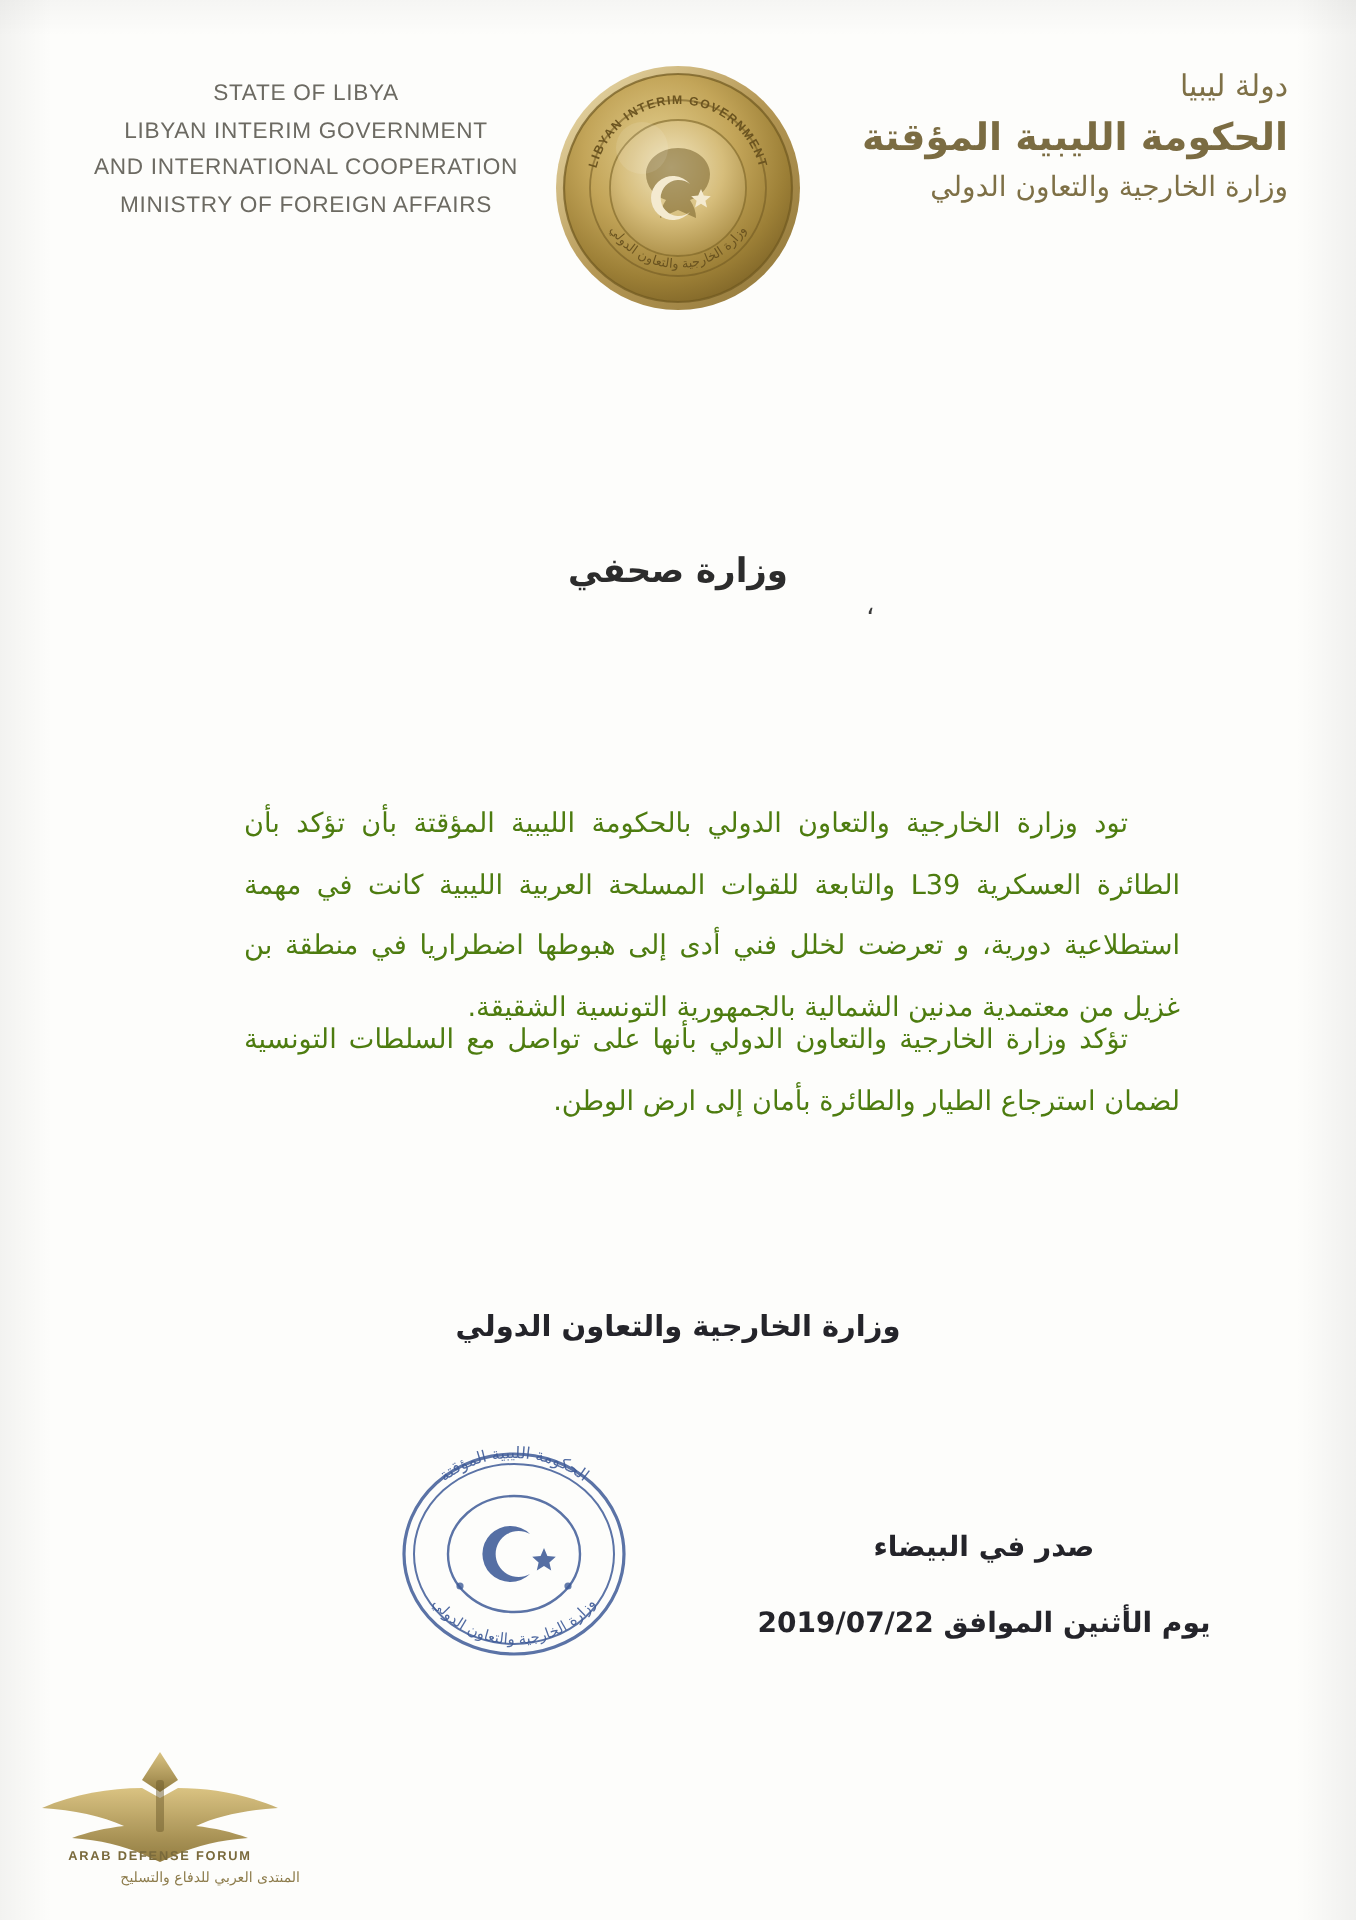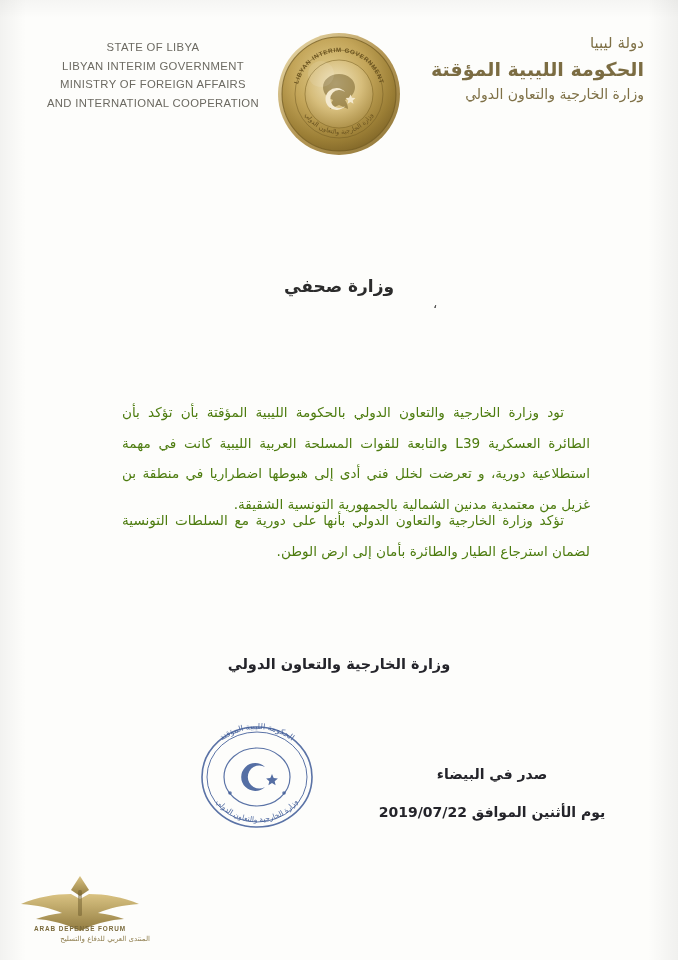--- a/index.html
+++ b/index.html
@@ -214,22 +214,22 @@
 </head>
 <body>
 
 <div class="page">
 
   <div class="header">
 
     <div class="hdr-en">
       <div>STATE OF LIBYA</div>
       <div>LIBYAN INTERIM GOVERNMENT</div>
+      <div>AND INTERNATIONAL COOPERATION</div>
       <div>MINISTRY OF FOREIGN AFFAIRS</div>
-      <div>AND INTERNATIONAL COOPERATION</div>
     </div>
 
     <div class="emblem">
       <svg viewBox="0 0 128 128" width="128" height="128" aria-hidden="true">
         <defs>
           <radialGradient id="gldBody" cx="42%" cy="34%" r="72%">
             <stop offset="0%" stop-color="#e3cf8f"></stop>
             <stop offset="46%" stop-color="#c3a559"></stop>
             <stop offset="78%" stop-color="#9c7f36"></stop>
             <stop offset="100%" stop-color="#7d6326"></stop>
@@ -283,21 +283,21 @@
   </div>
 
   <div class="doc-title">وزارة صحفي</div>
   <div class="title-mark">،</div>
 
   <div class="para para-1">
     <p>تود وزارة الخارجية والتعاون الدولي بالحكومة الليبية المؤقتة بأن تؤكد بأن الطائرة العسكرية L39 والتابعة للقوات المسلحة العربية الليبية كانت في مهمة استطلاعية دورية، و تعرضت لخلل فني أدى إلى هبوطها اضطراريا في منطقة بن غزيل من معتمدية مدنين الشمالية بالجمهورية التونسية الشقيقة.</p>
   </div>
 
   <div class="para para-2">
-    <p>تؤكد وزارة الخارجية والتعاون الدولي بأنها على دورية مع السلطات التونسية لضمان استرجاع الطيار والطائرة بأمان إلى ارض الوطن.</p>
+    <p>تؤكد وزارة الخارجية والتعاون الدولي بأنها على تواصل مع السلطات التونسية لضمان استرجاع الطيار والطائرة بأمان إلى ارض الوطن.</p>
   </div>
 
   <div class="signature">وزارة الخارجية والتعاون الدولي</div>
 
   <div class="stamp">
     <svg viewBox="0 0 138 120" width="138" height="120" aria-hidden="true">
       <defs>
         <path id="sArcTop" d="M 16,62 A 53,48 0 0 1 122,62"></path>
         <path id="sArcBot" d="M 20,62 A 49,45 0 0 0 118,62"></path>
       </defs>

